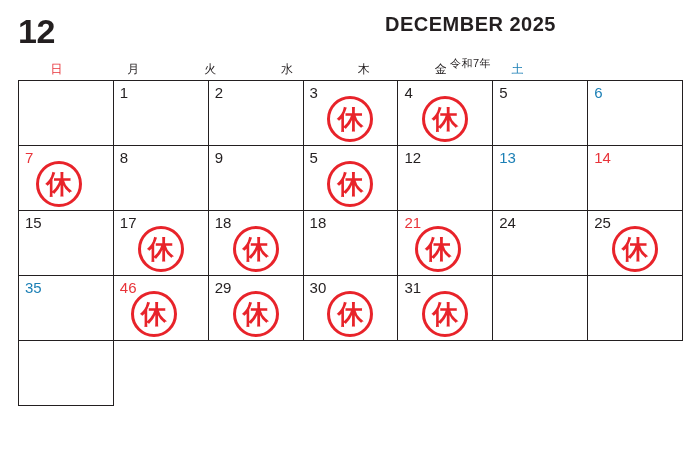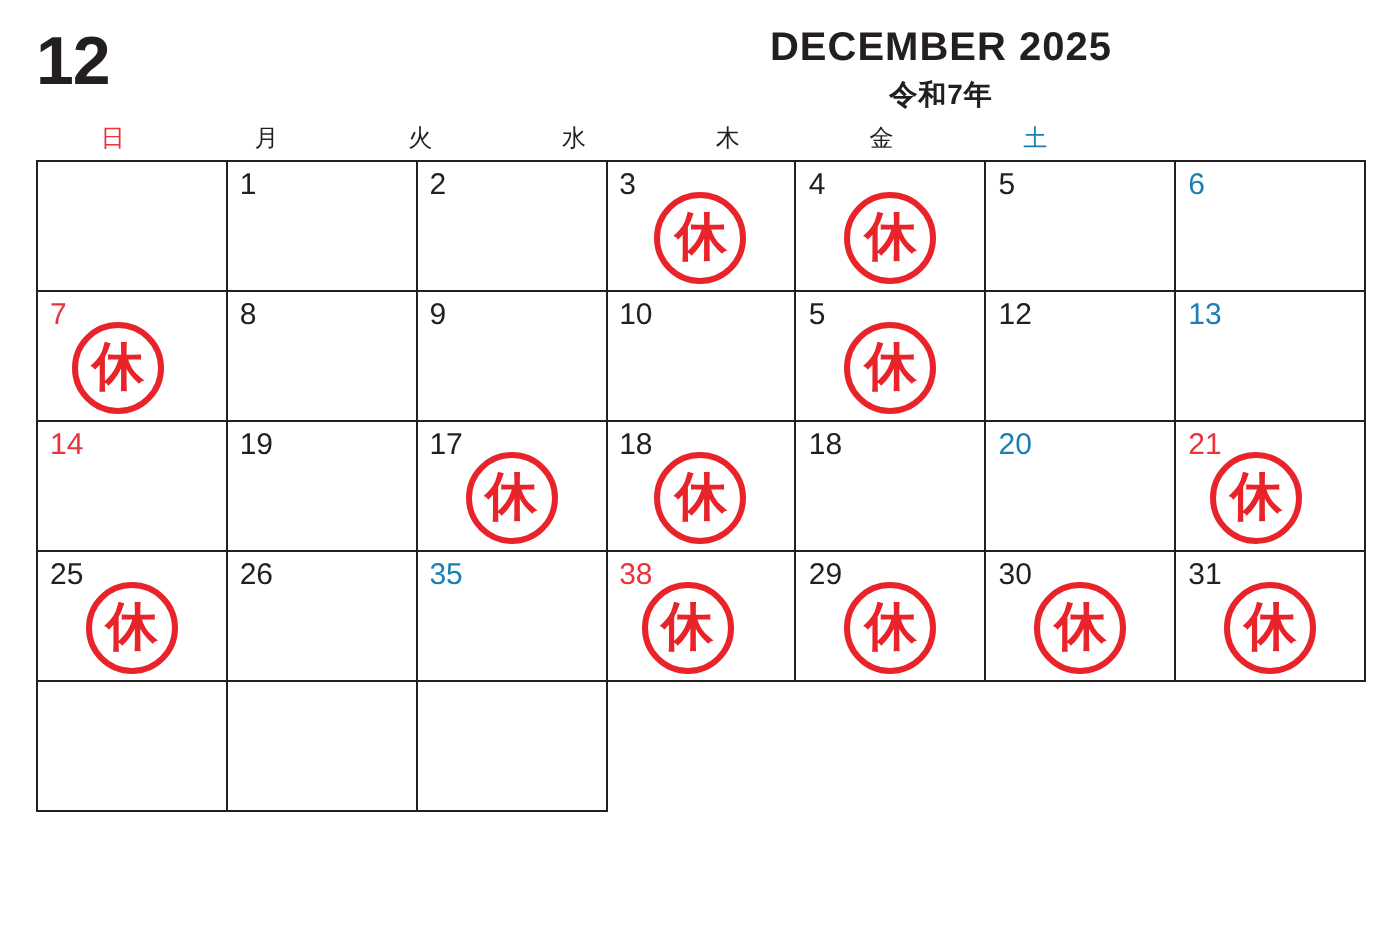--- a/index.html
+++ b/index.html
@@ -44,25 +44,24 @@
     text-align: center;
   }
   .month-title {
     font-size: 20px;
     font-weight: bold;
     letter-spacing: 0.5px;
     color: #231f20;
     line-height: 1;
   }
   .era-year {
-    margin-top: 5px;
-    font-size: 14px;
+    margin-top: 22px;
+    font-size: 11px;
     color: #231f20;
     letter-spacing: 0.5px;
-    font-weight: bold;
   }
 
   
   .weekdays {
     display: grid;
     grid-template-columns: repeat(7, 1fr);
     height: 22px;
     align-items: center;
   }
   .weekday {
@@ -178,68 +177,62 @@
         <div class="daynum sun">7</div>
         <div class="stamp">休</div>
       </div>
       <div class="cell stamp-center">
         <div class="daynum">8</div>
       </div>
       <div class="cell stamp-center">
         <div class="daynum">9</div>
       </div>
       <div class="cell stamp-center">
-        <div class="daynum">10</div>
-      </div>
-      <div class="cell stamp-center">
         <div class="daynum">5</div>
         <div class="stamp">休</div>
       </div>
       <div class="cell stamp-center">
         <div class="daynum">12</div>
       </div>
       <div class="cell stamp-center">
         <div class="daynum sat">13</div>
       </div>
       <div class="cell stamp-left">
         <div class="daynum sun">14</div>
       </div>
       <div class="cell stamp-center">
-        <div class="daynum">19</div>
+        <div class="daynum">15</div>
       </div>
       <div class="cell stamp-center">
         <div class="daynum">17</div>
         <div class="stamp">休</div>
       </div>
       <div class="cell stamp-center">
         <div class="daynum">18</div>
         <div class="stamp">休</div>
       </div>
       <div class="cell stamp-center">
         <div class="daynum">18</div>
       </div>
-      <div class="cell stamp-center">
-        <div class="daynum sat">20</div>
-      </div>
       <div class="cell stamp-left">
         <div class="daynum sun">21</div>
         <div class="stamp">休</div>
       </div>
       <div class="cell stamp-center">
+        <div class="daynum">24</div>
+      </div>
+      <div class="cell stamp-center">
         <div class="daynum">25</div>
         <div class="stamp">休</div>
       </div>
       <div class="cell stamp-center">
-        <div class="daynum">26</div>
-      </div>
-      <div class="cell stamp-center">
         <div class="daynum sat">35</div>
       </div>
       <div class="cell stamp-left">
-        <div class="daynum sun">38</div>
+        <div class="daynum sun">46</div>
         <div class="stamp">休</div>
       </div>
       <div class="cell stamp-center">
         <div class="daynum">29</div>
         <div class="stamp">休</div>
       </div>
       <div class="cell stamp-center">
         <div class="daynum">30</div>
         <div class="stamp">休</div>
       </div>

